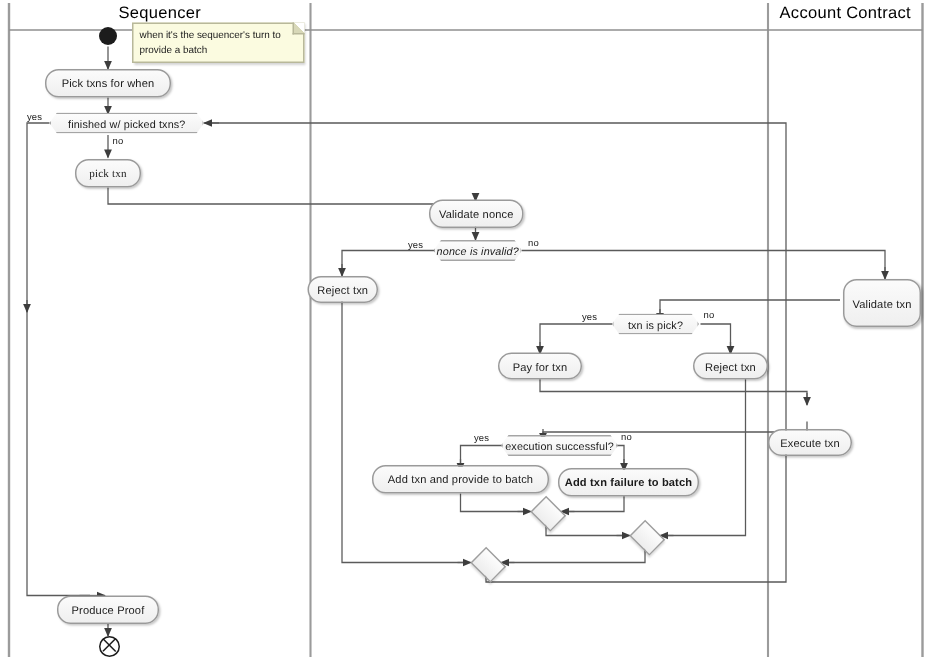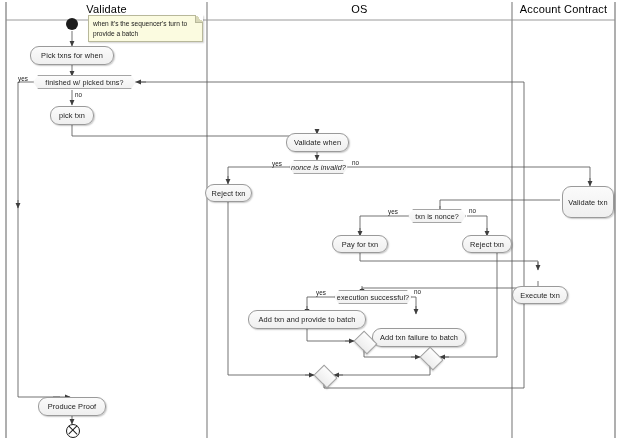--- a/index.html
+++ b/index.html
@@ -183,66 +183,65 @@
       <path d="M228,199 L228,375 L311,375"></path>
       <line x1="305" y1="375" x2="314" y2="375" marker-end="url(#ah)"></line>
 
       <path d="M324,382 L324,388 L524,388 L524,82 L138,82"></path>
       <line x1="146" y1="82" x2="136" y2="82" marker-end="url(#ah)"></line>
 
       <line x1="72" y1="416" x2="72" y2="424" marker-end="url(#ah)"></line>
     </g>
   </svg>
 
-  <div class="lane-title" style="left:6px;top:3px;width:201px;">Validate</div>
-  <div class="lane-title" style="left:207px;top:3px;width:305px;">OS</div>
+  <div class="lane-title" style="left:6px;top:3px;width:201px;">Sequencer</div>
   <div class="lane-title" style="left:512px;top:3px;width:103px;">Account Contract</div>
 
   <div class="note" style="left:88px;top:15px;width:115px;height:27px;">
     <span class="fold"></span>
     <span>when it's the sequencer's turn to provide a batch</span>
   </div>
 
   <div class="start-node" style="left:66px;top:18px;"></div>
 
   <div class="node" style="left:30px;top:46px;width:84px;height:19px;">Pick txns for when</div>
 
   <div class="decision" style="left:33px;top:75px;width:103px;height:14px;">finished w/ picked txns?</div>
   <div class="edge-label" style="left:18px;top:75px;">yes</div>
   <div class="edge-label" style="left:75px;top:91px;">no</div>
 
-  <div class="node" style="left:50px;top:106px;width:44px;height:19px;">pick txn</div>
+  <div class="node" style="left:50px;top:106px;width:44px;height:19px;font-family:Liberation Serif, serif;">pick txn</div>
 
   <div class="node" style="left:38px;top:397px;width:68px;height:19px;">Produce Proof</div>
 
   <div class="end-node" style="left:66px;top:424px;"></div>
 
-  <div class="node" style="left:286px;top:133px;width:63px;height:19px;">Validate when</div>
+  <div class="node" style="left:286px;top:133px;width:63px;height:19px;">Validate nonce</div>
 
   <div class="decision" style="left:289px;top:160px;width:59px;height:14px;font-style:italic;">nonce is invalid?</div>
   <div class="edge-label" style="left:272px;top:160px;">yes</div>
   <div class="edge-label" style="left:352px;top:159px;">no</div>
 
   <div class="node" style="left:205px;top:184px;width:47px;height:18px;">Reject txn</div>
 
-  <div class="decision" style="left:408px;top:209px;width:58px;height:14px;">txn is nonce?</div>
+  <div class="decision" style="left:408px;top:209px;width:58px;height:14px;">txn is pick?</div>
   <div class="edge-label" style="left:388px;top:208px;">yes</div>
   <div class="edge-label" style="left:469px;top:207px;">no</div>
 
   <div class="node" style="left:332px;top:235px;width:56px;height:18px;">Pay for txn</div>
 
   <div class="node" style="left:462px;top:235px;width:50px;height:18px;">Reject txn</div>
 
   <div class="decision" style="left:334px;top:290px;width:78px;height:14px;">execution successful?</div>
   <div class="edge-label" style="left:316px;top:289px;">yes</div>
   <div class="edge-label" style="left:414px;top:288px;">no</div>
 
   <div class="node" style="left:248px;top:310px;width:118px;height:19px;">Add txn and provide to batch</div>
 
-  <div class="node" style="left:372px;top:328px;width:94px;height:19px;">Add txn failure to batch</div>
+  <div class="node" style="left:372px;top:312px;width:94px;height:19px;font-weight:bold;">Add txn failure to batch</div>
 
   <div class="merge" style="left:356px;top:335px;"></div>
   <div class="merge" style="left:422px;top:351px;"></div>
   <div class="merge" style="left:316px;top:369px;"></div>
 
   <div class="node" style="left:562px;top:186px;width:52px;height:32px;">Validate txn</div>
 
   <div class="node" style="left:512px;top:262px;width:56px;height:18px;margin-top:24px;">Execute txn</div>
 
 </div>

